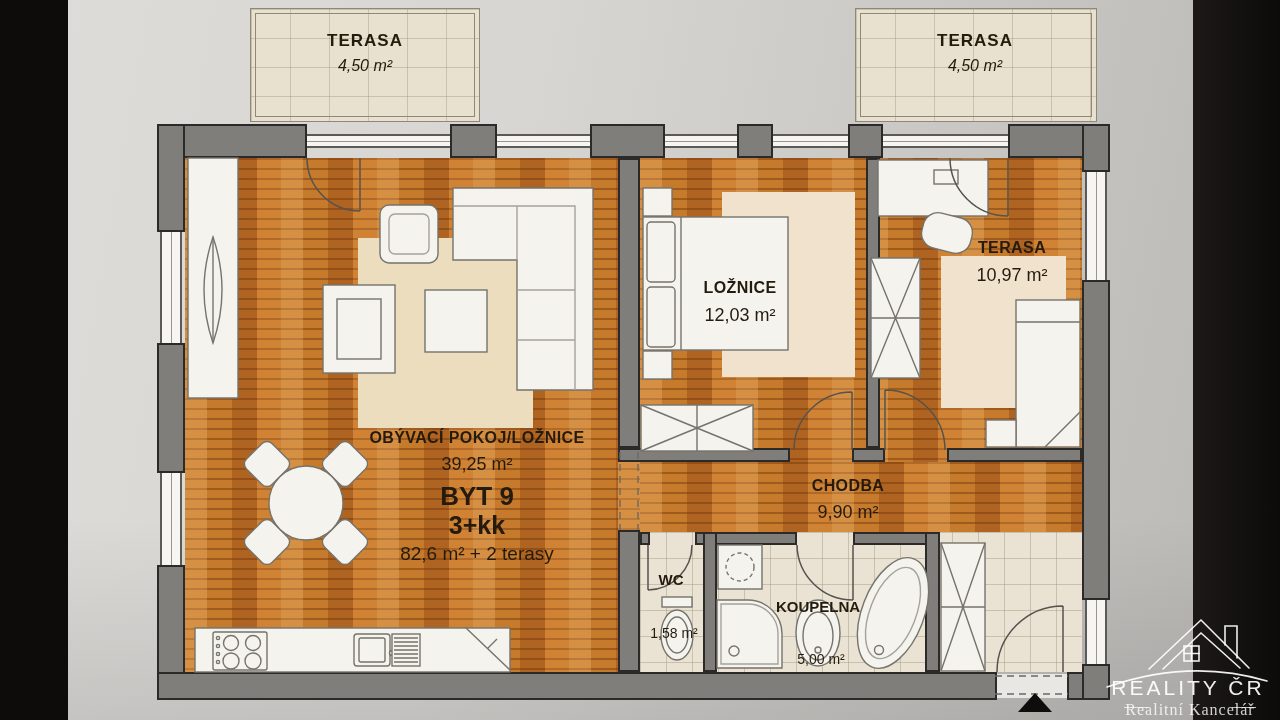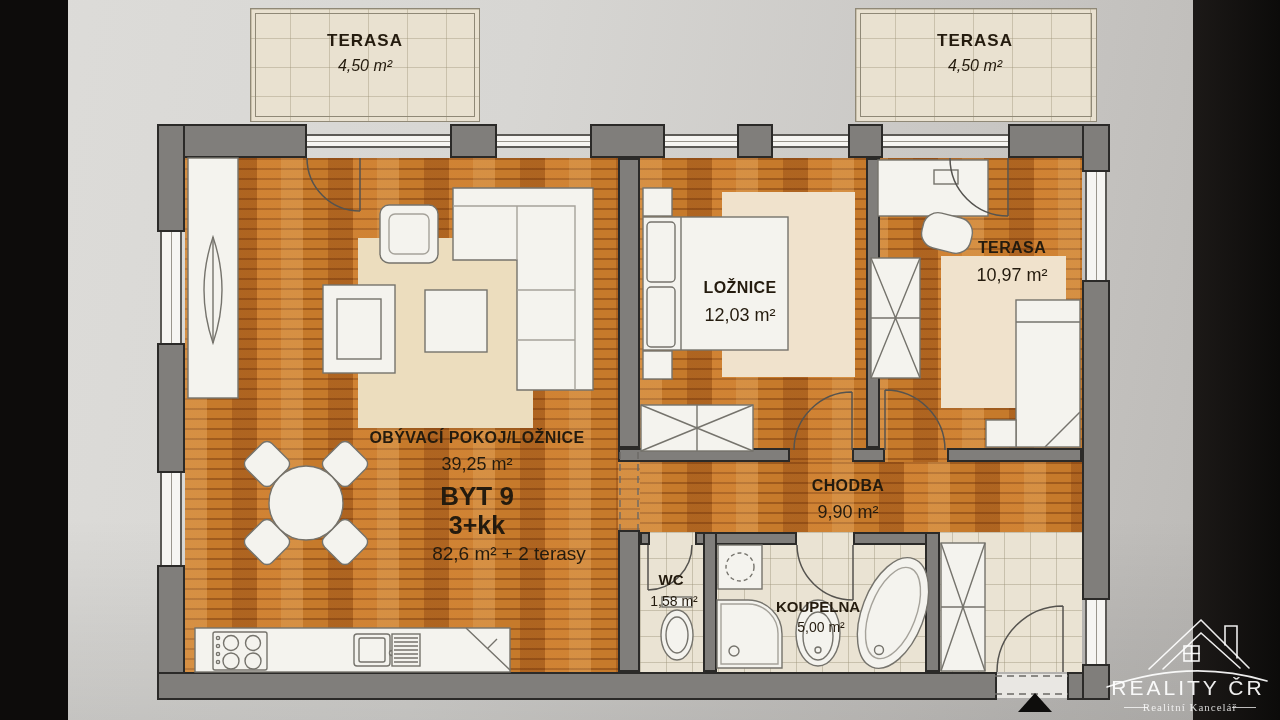--- a/index.html
+++ b/index.html
@@ -28,28 +28,28 @@
                      linear-gradient(90deg, rgba(155,145,118,.40) 1px, transparent 1px);
     background-size:39px 29px;}
   .door-gap{position:absolute;background:#e9e7e3;}
   .overlay{position:absolute;left:0;top:0;width:1280px;height:720px;pointer-events:none;}
   .lbl{position:absolute;color:#241b0e;text-align:center;transform:translateX(-50%);white-space:nowrap;line-height:1;}
   .t-name{font-weight:bold;font-size:17px;letter-spacing:1px;}
   .t-area{font-size:16px;font-style:italic;}
   .rm-name{font-weight:bold;font-size:16px;letter-spacing:.4px;}
   .rm-area{font-size:18px;}
   .sm-name{font-weight:bold;font-size:15px;}
-  .sm-area{font-size:14px;}
+  .sm-area{font-size:14px;margin-top:32px;}
   .byt-title{font-weight:bold;font-size:26px;}
   .byt-disp{font-weight:bold;font-size:25px;}
-  .byt-total{font-size:19px;margin-left:32px;}
+  .byt-total{font-size:19px;}
   .logo-title{position:absolute;left:1188px;transform:translateX(-50%);top:676px;
     color:rgba(255,255,255,.93);font-size:21px;letter-spacing:3px;white-space:nowrap;}
   .logo-sub{position:absolute;left:1190px;transform:translateX(-50%);top:701px;
-    color:rgba(255,255,255,.80);font-size:11px;letter-spacing:1px;white-space:nowrap;font-family:"Liberation Serif",serif;}
+    color:rgba(255,255,255,.80);font-size:16px;letter-spacing:1px;white-space:nowrap;font-family:"Liberation Serif",serif;}
   .logo-dash{position:absolute;top:707px;height:1px;width:24px;background:rgba(255,255,255,.72);}
   .tri{position:absolute;width:0;height:0;border-left:17px solid transparent;border-right:17px solid transparent;border-bottom:19px solid #0e0d0c;}
 </style>
 </head>
 <body>
 
 <div id="stage">
 
   <div class="wood" style="left:185px;top:158px;width:455px;height:514px;"></div>
   <div class="wood" style="left:640px;top:158px;width:226px;height:304px;"></div>

